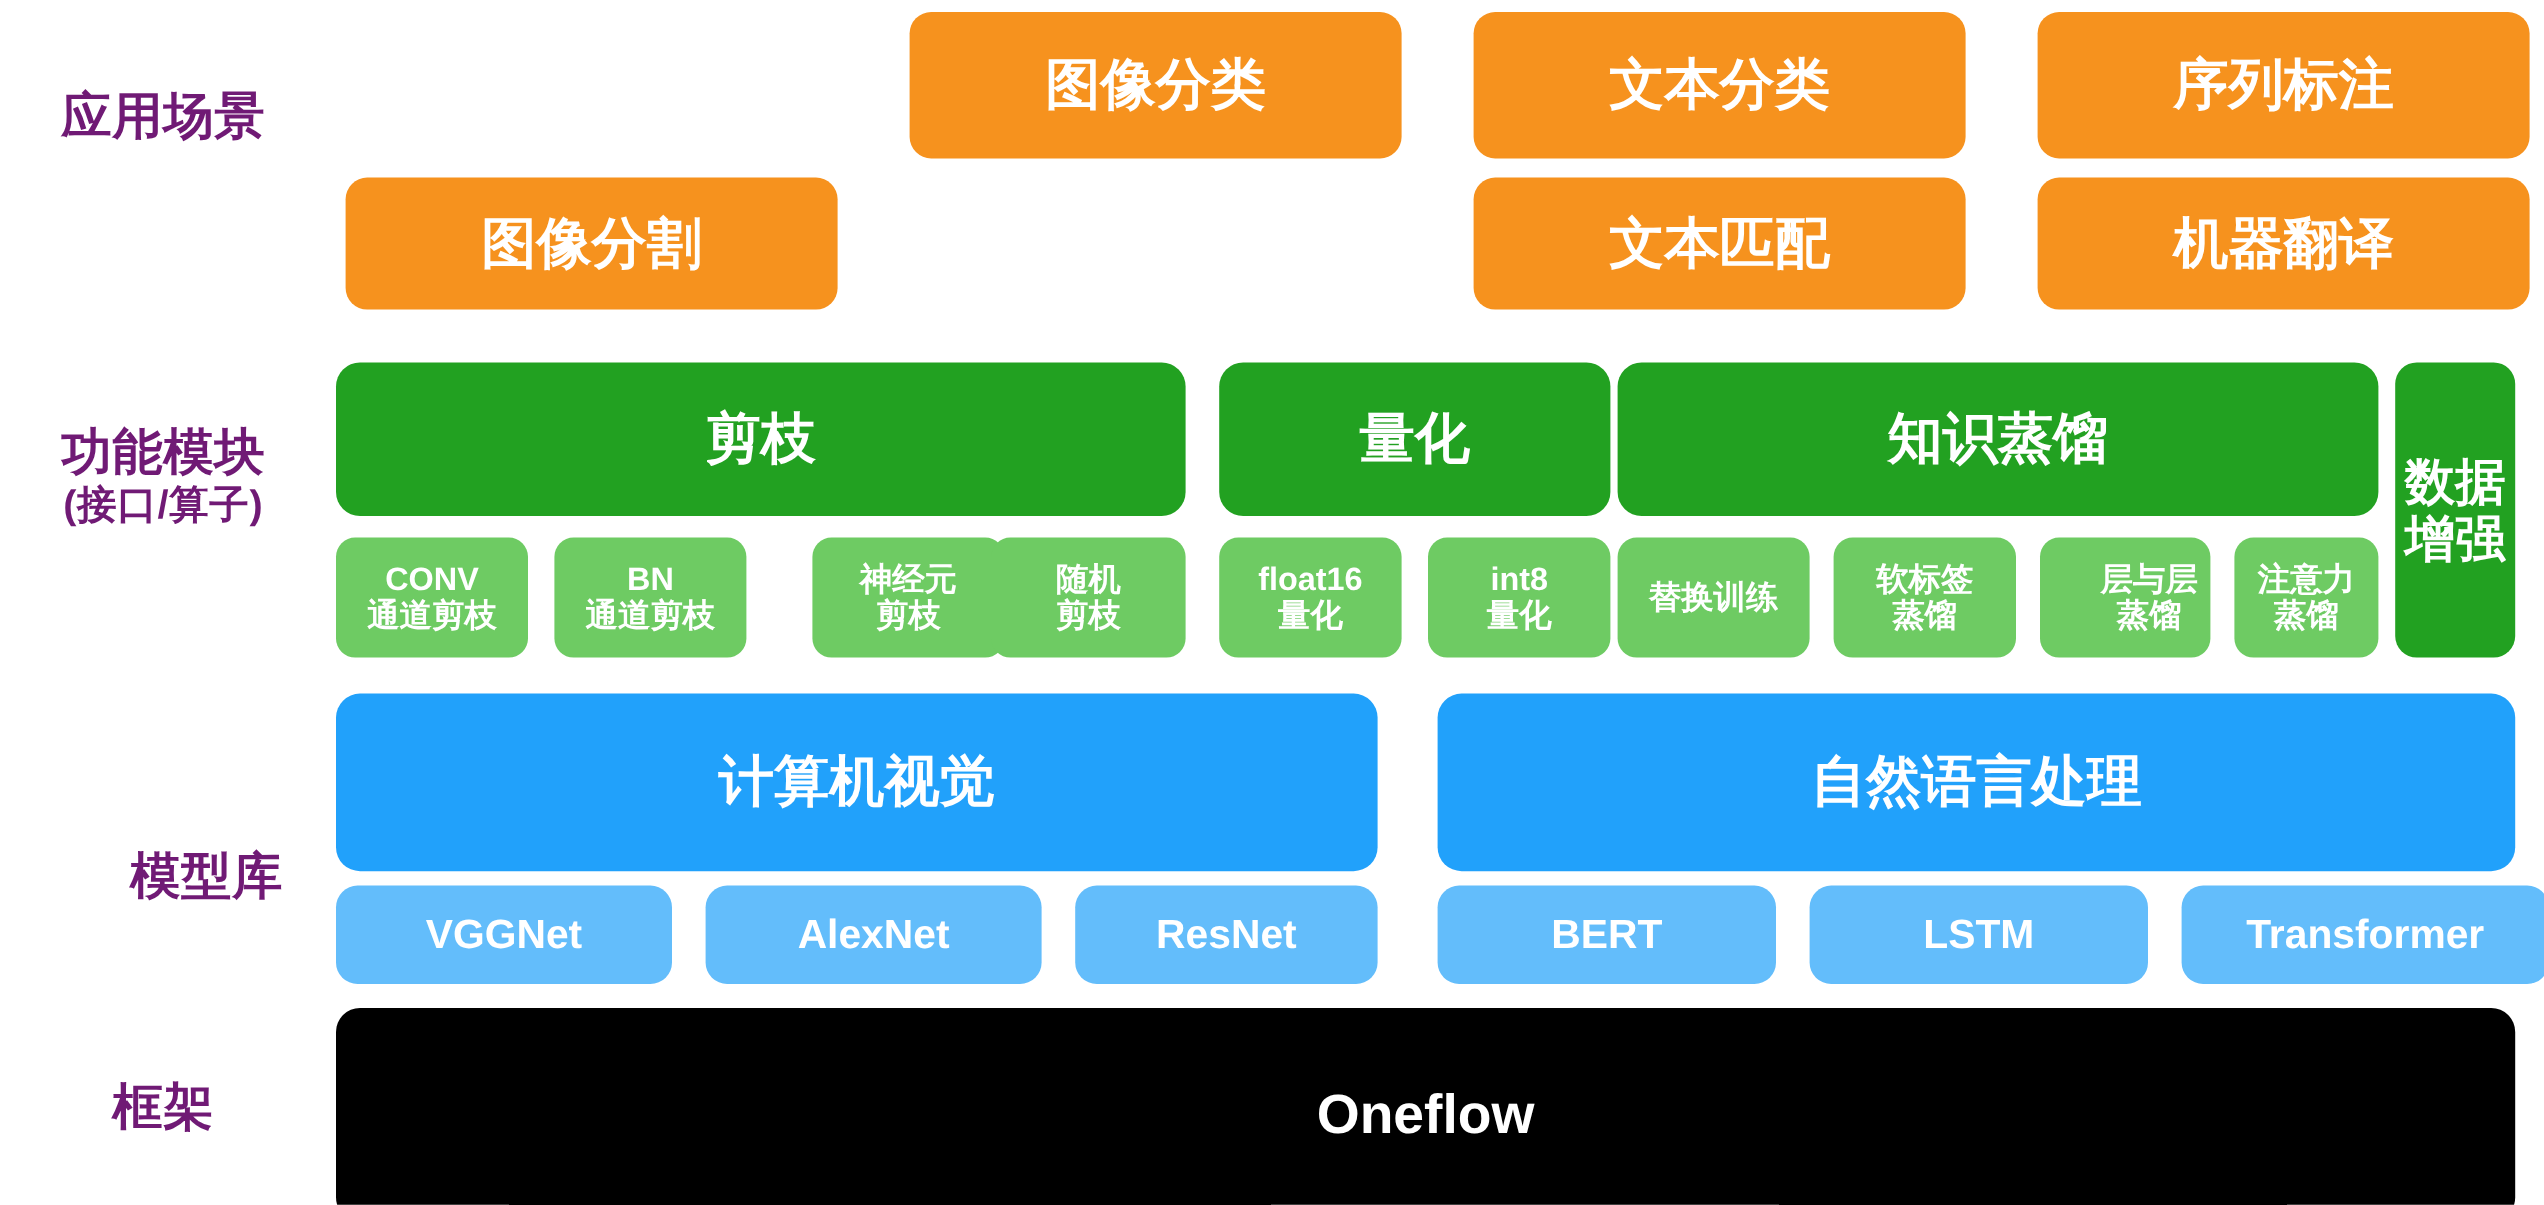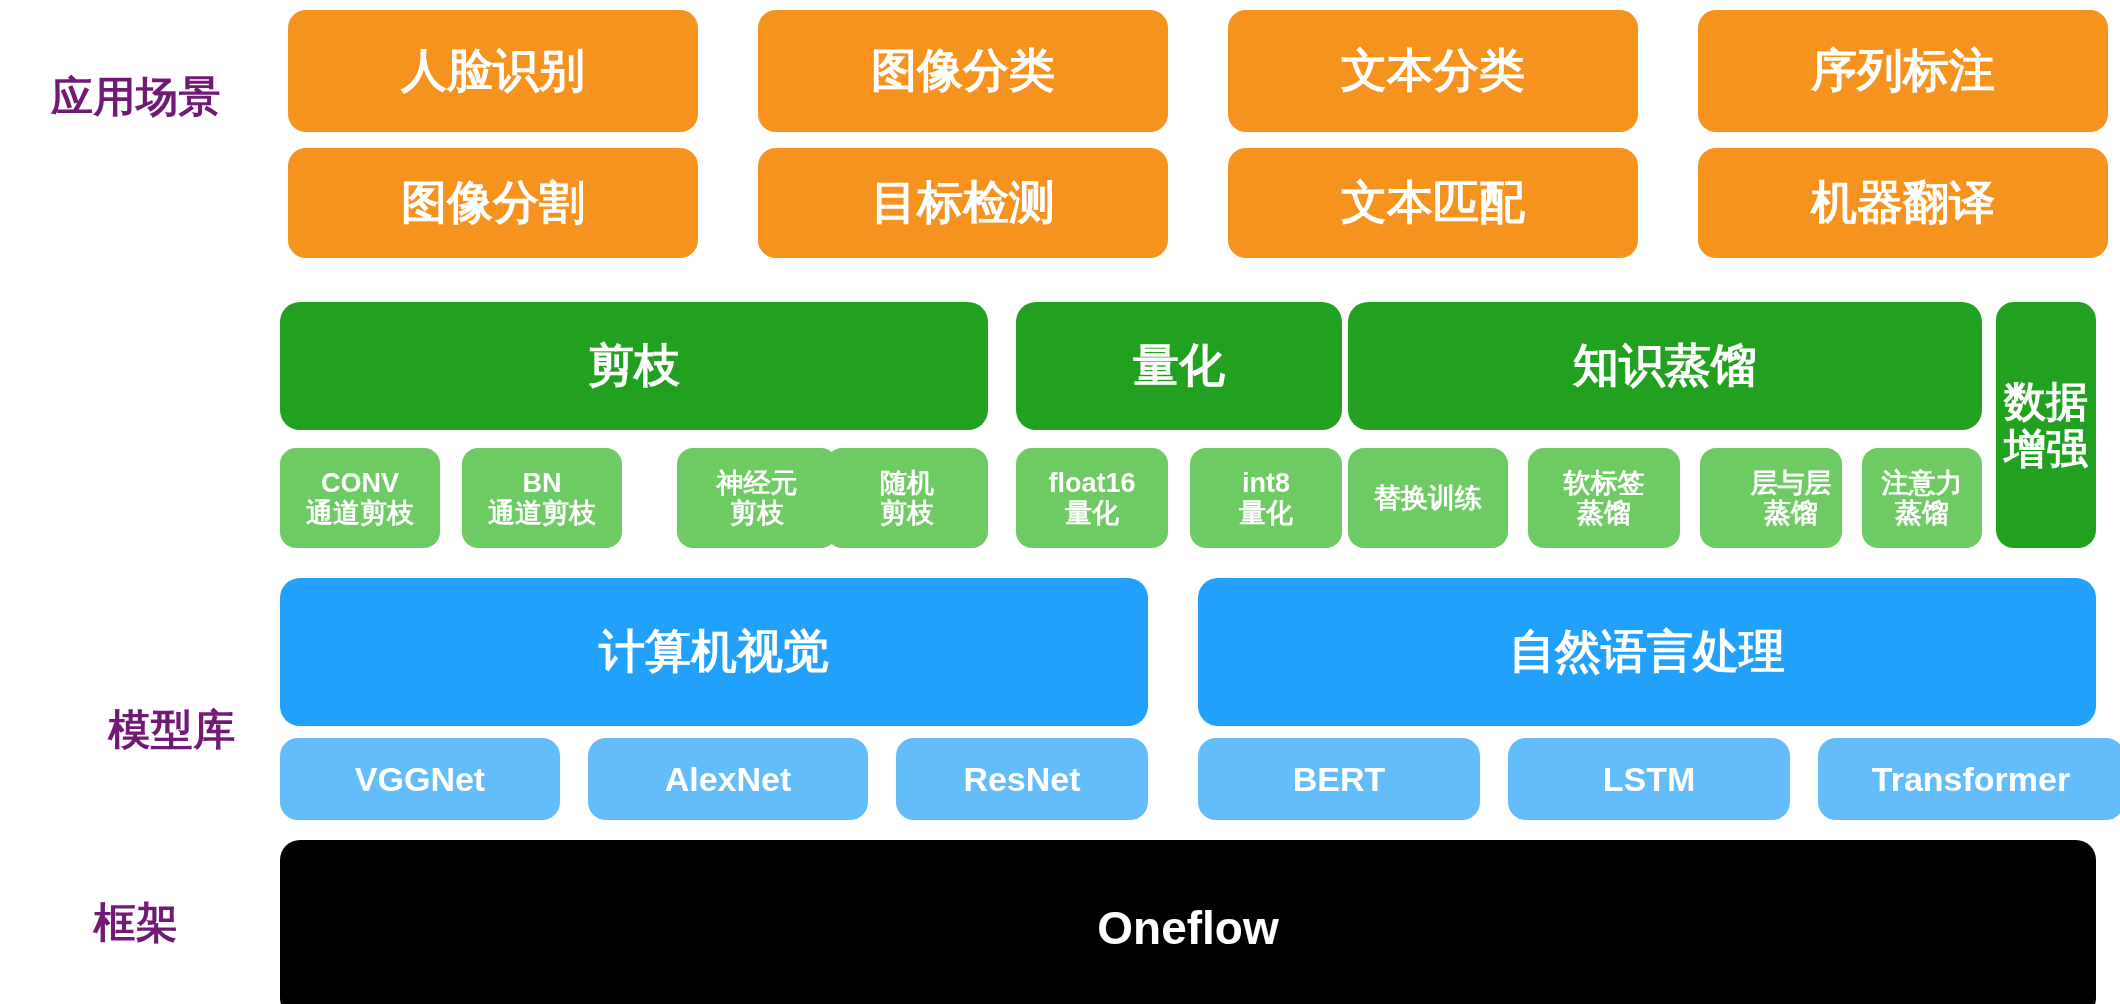--- a/index.html
+++ b/index.html
@@ -50,46 +50,44 @@
 </style>
 </head>
 <body>
 
 <div class="canvas">
 
   <div class="row-label" style="top:72px;">
     <span class="l1">应用场景</span>
   </div>
 
-  <div class="box orange" style="left:288px;top:10px;width:410px;height:122px;">
-    <span>人脸识别</span>
-  </div>
   <div class="box orange" style="left:758px;top:10px;width:410px;height:122px;">
     <span>图像分类</span>
   </div>
   <div class="box orange" style="left:1228px;top:10px;width:410px;height:122px;">
     <span>文本分类</span>
   </div>
   <div class="box orange" style="left:1698px;top:10px;width:410px;height:122px;">
     <span>序列标注</span>
   </div>
 
   <div class="box orange" style="left:288px;top:148px;width:410px;height:110px;">
     <span>图像分割</span>
   </div>
-  <div class="box orange" style="left:758px;top:148px;width:410px;height:110px;">
-    <span>目标检测</span>
-  </div>
   <div class="box orange" style="left:1228px;top:148px;width:410px;height:110px;">
     <span>文本匹配</span>
   </div>
   <div class="box orange" style="left:1698px;top:148px;width:410px;height:110px;">
     <span>机器翻译</span>
   </div>
 
+  <div class="row-label" style="top:352px;">
+    <span class="l1">功能模块</span>
+    <span class="l2">(接口/算子)</span>
+  </div>
 
   <div class="box green-main" style="left:280px;top:302px;width:708px;height:128px;">
     <span>剪枝</span>
   </div>
   <div class="box green-sub" style="left:280px;top:448px;width:160px;height:100px;">
     <span>CONV
 通道剪枝</span>
   </div>
   <div class="box green-sub" style="left:462px;top:448px;width:160px;height:100px;">
     <span>BN

